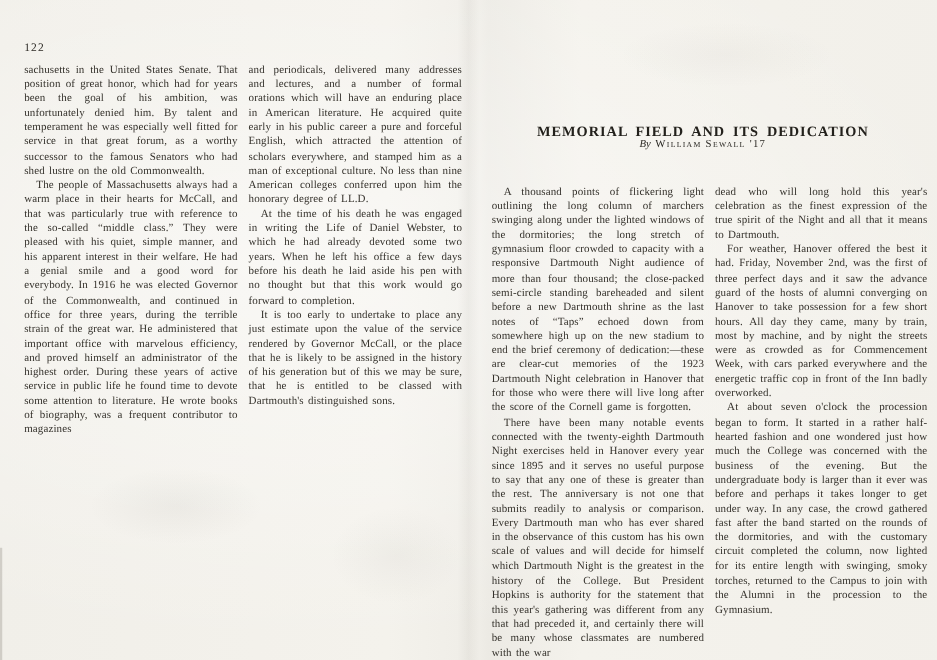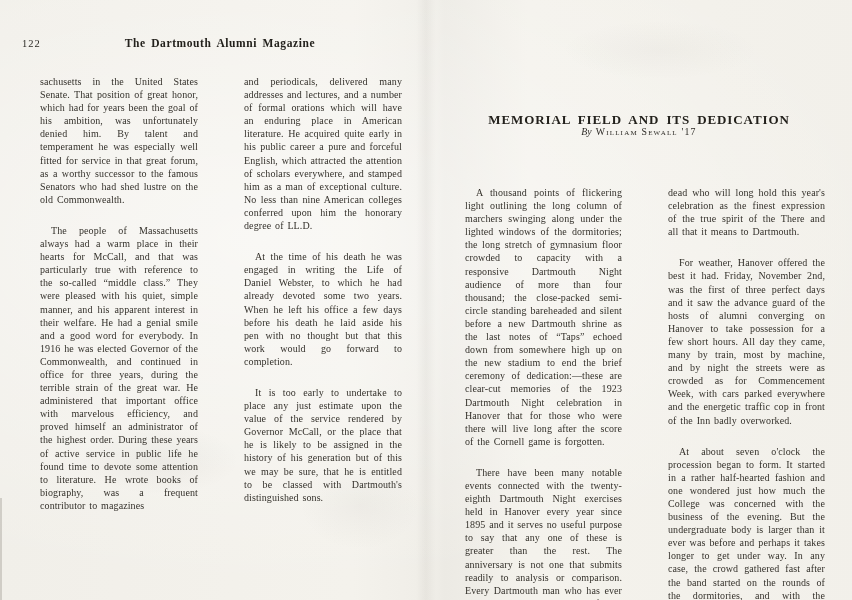--- a/index.html
+++ b/index.html
@@ -44,21 +44,21 @@
   }
   .rp-byline em { margin-right:4px; }
   .rp-byline .sc { font-variant:small-caps; letter-spacing:1.2px; }
 
   
   .cols { position:absolute; display:flex; gap:10px; }
   .lp-cols { top:57px;  left:22px; width:398px; }
   .rp-cols { top:168px; left:21px; width:396px; }
   .col { flex:1 1 0; }
   .col p {
-    margin:18px; text-align:justify; text-indent:11px;
+    margin:0; text-align:justify; text-indent:11px;
     font-size:10px; line-height:13.1px;
     word-spacing:1.2px; letter-spacing:0.1px;
     color:#34312b;
   }
   .col p.noindent { text-indent:0; }
 
   
   .artifact { position:absolute; pointer-events:none; }
   .gutter-shade {
     left:416px; top:0; width:20px; height:600px;
@@ -82,21 +82,20 @@
   }
 </style>
 </head>
 <body style="color: rgb(51, 48, 42);">
 
 <div class="spread">
 
   <div class="page left">
     <div class="lp-header">
       <span class="pagenum">122</span>
-      <span class="runhead">The Dartmouth Alumni Magazine</span>
     </div>
     <div class="cols lp-cols">
       <div class="col">
         <p class="noindent">sachusetts in the United States Senate. That position of great honor, which had for years been the goal of his ambition, was unfortunately denied him. By talent and temperament he was especially well fitted for service in that great forum, as a worthy successor to the famous Senators who had shed lustre on the old Commonwealth.</p>
         <p>The people of Massachusetts always had a warm place in their hearts for McCall, and that was particularly true with reference to the so-called “middle class.” They were pleased with his quiet, simple manner, and his apparent interest in their welfare. He had a genial smile and a good word for everybody. In 1916 he was elected Governor of the Commonwealth, and continued in office for three years, during the terrible strain of the great war. He administered that important office with marvelous efficiency, and proved himself an administrator of the highest order. During these years of active service in public life he found time to devote some attention to literature. He wrote books of biography, was a frequent contributor to magazines</p>
       </div>
       <div class="col">
         <p class="noindent">and periodicals, delivered many addresses and lectures, and a number of formal orations which will have an enduring place in American literature. He acquired quite early in his public career a pure and forceful English, which attracted the attention of scholars everywhere, and stamped him as a man of exceptional culture. No less than nine American colleges conferred upon him the honorary degree of LL.D.</p>
         <p>At the time of his death he was engaged in writing the Life of Daniel Webster, to which he had already devoted some two years. When he left his office a few days before his death he laid aside his pen with no thought but that this work would go forward to completion.</p>
         <p>It is too early to undertake to place any just estimate upon the value of the service rendered by Governor McCall, or the place that he is likely to be assigned in the history of his generation but of this we may be sure, that he is entitled to be classed with Dartmouth's distinguished sons.</p>
@@ -108,21 +107,21 @@
     <h1 class="rp-title">MEMORIAL FIELD AND ITS DEDICATION</h1>
     <div class="rp-byline">
       <em>By</em><span class="sc">William Sewall '17</span>
     </div>
     <div class="cols rp-cols">
       <div class="col">
         <p>A thousand points of flickering light outlining the long column of marchers swinging along under the lighted windows of the dormitories; the long stretch of gymnasium floor crowded to capacity with a responsive Dartmouth Night audience of more than four thousand; the close-packed semi-circle standing bareheaded and silent before a new Dartmouth shrine as the last notes of “Taps” echoed down from somewhere high up on the new stadium to end the brief ceremony of dedication:—these are clear-cut memories of the 1923 Dartmouth Night celebration in Hanover that for those who were there will live long after the score of the Cornell game is forgotten.</p>
         <p>There have been many notable events connected with the twenty-eighth Dartmouth Night exercises held in Hanover every year since 1895 and it serves no useful purpose to say that any one of these is greater than the rest. The anniversary is not one that submits readily to analysis or comparison. Every Dartmouth man who has ever shared in the observance of this custom has his own scale of values and will decide for himself which Dartmouth Night is the greatest in the history of the College. But President Hopkins is authority for the statement that this year's gathering was different from any that had preceded it, and certainly there will be many whose classmates are numbered with the war</p>
       </div>
       <div class="col">
-        <p class="noindent">dead who will long hold this year's celebration as the finest expression of the true spirit of the There and all that it means to Dartmouth.</p>
+        <p class="noindent">dead who will long hold this year's celebration as the finest expression of the true spirit of the Night and all that it means to Dartmouth.</p>
         <p>For weather, Hanover offered the best it had. Friday, November 2nd, was the first of three perfect days and it saw the advance guard of the hosts of alumni converging on Hanover to take possession for a few short hours. All day they came, many by train, most by machine, and by night the streets were as crowded as for Commencement Week, with cars parked everywhere and the energetic traffic cop in front of the Inn badly overworked.</p>
         <p>At about seven o'clock the procession began to form. It started in a rather half-hearted fashion and one wondered just how much the College was concerned with the business of the evening. But the undergraduate body is larger than it ever was before and perhaps it takes longer to get under way. In any case, the crowd gathered fast after the band started on the rounds of the dormitories, and with the customary circuit completed the column, now lighted for its entire length with swinging, smoky torches, returned to the Campus to join with the Alumni in the procession to the Gymnasium.</p>
       </div>
     </div>
   </div>
 
   <div class="artifact gutter-shade"></div>
   <div class="artifact edge-line-left"></div>
   <div class="artifact smudge-1"></div>
   <div class="artifact smudge-2"></div>

